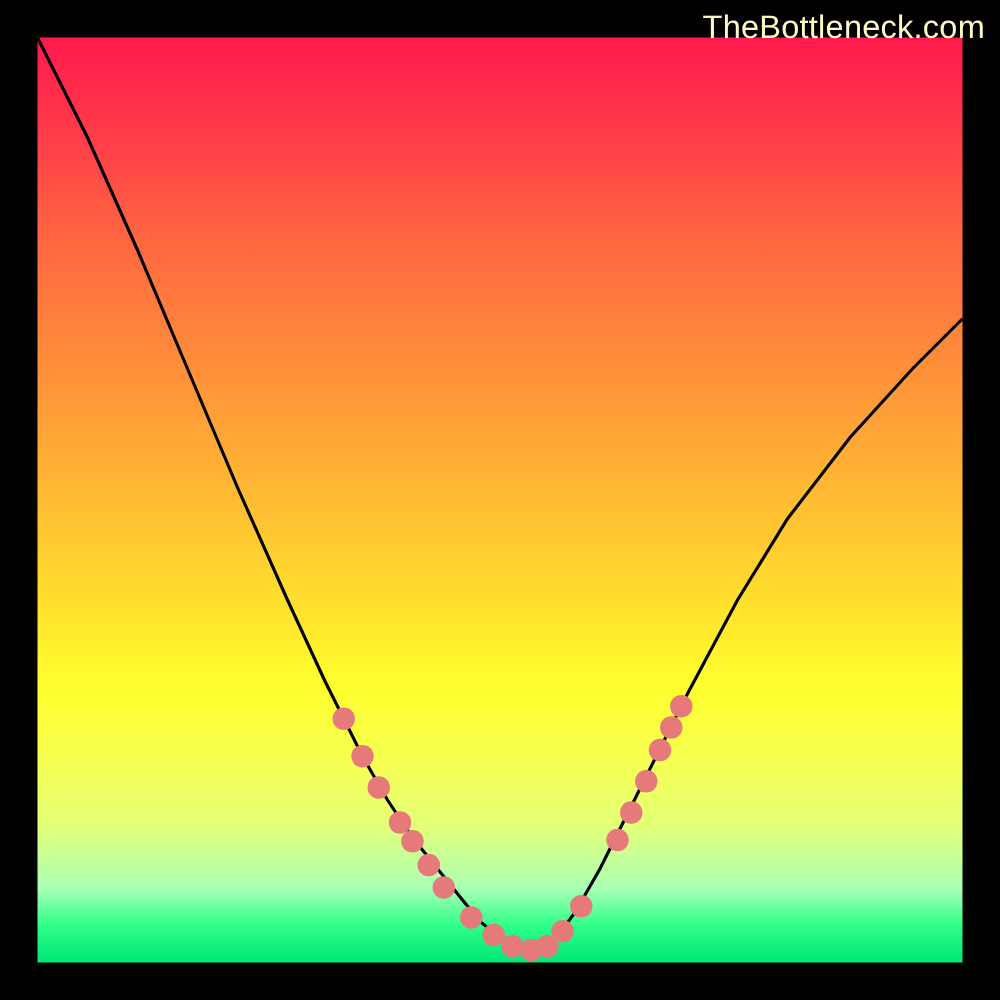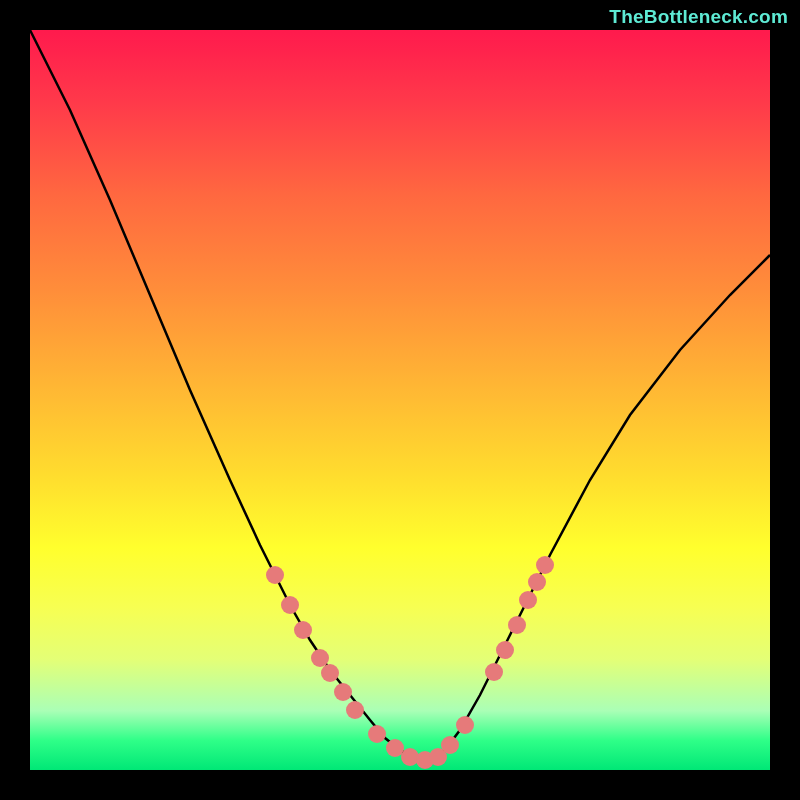--- a/index.html
+++ b/index.html
@@ -37,23 +37,23 @@
       #aaffb6 92%,
       #2fff88 96%,
       #00e776 100%
     );
   }
   .watermark {
     position: absolute;
     top: 6px;
     right: 12px;
     font-family: Arial, Helvetica, sans-serif;
-    font-size: 19px;
-    color: #5eead4;
-    font-weight: bold;
+    font-size: 26px;
+    color: #fef9c3;
+    font-weight: normal;
     letter-spacing: 0.2px;
   }
   svg.curve {
     position: absolute;
     left: 0;
     top: 0;
     width: 740px;
     height: 740px;
     overflow: visible;
   }

